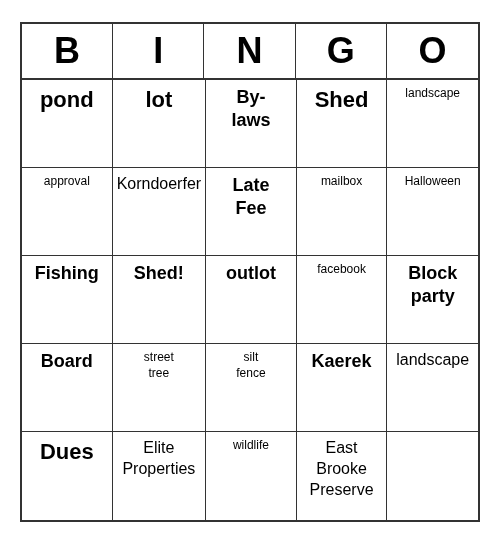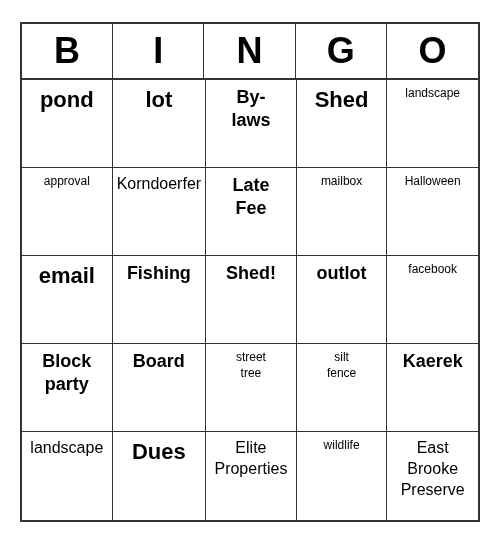--- a/index.html
+++ b/index.html
@@ -124,23 +124,20 @@
       <div class="bingo-cell">
         <span class="cell-text medium">Late<br>Fee</span>
       </div>
       <div class="bingo-cell">
         <span class="cell-text small">mailbox</span>
       </div>
       <div class="bingo-cell">
         <span class="cell-text small">Halloween</span>
       </div>
       <div class="bingo-cell">
-        <span class="cell-text large">email</span>
-      </div>
-      <div class="bingo-cell">
         <span class="cell-text medium">Fishing</span>
       </div>
       <div class="bingo-cell">
         <span class="cell-text medium">Shed!</span>
       </div>
       <div class="bingo-cell">
         <span class="cell-text medium">outlot</span>
       </div>
       <div class="bingo-cell">
         <span class="cell-text small">facebook</span>

